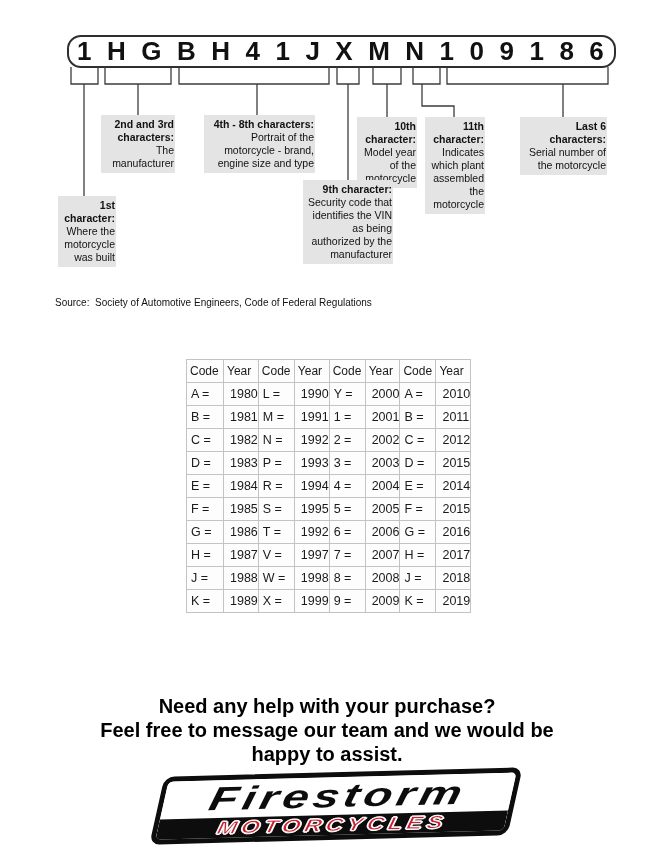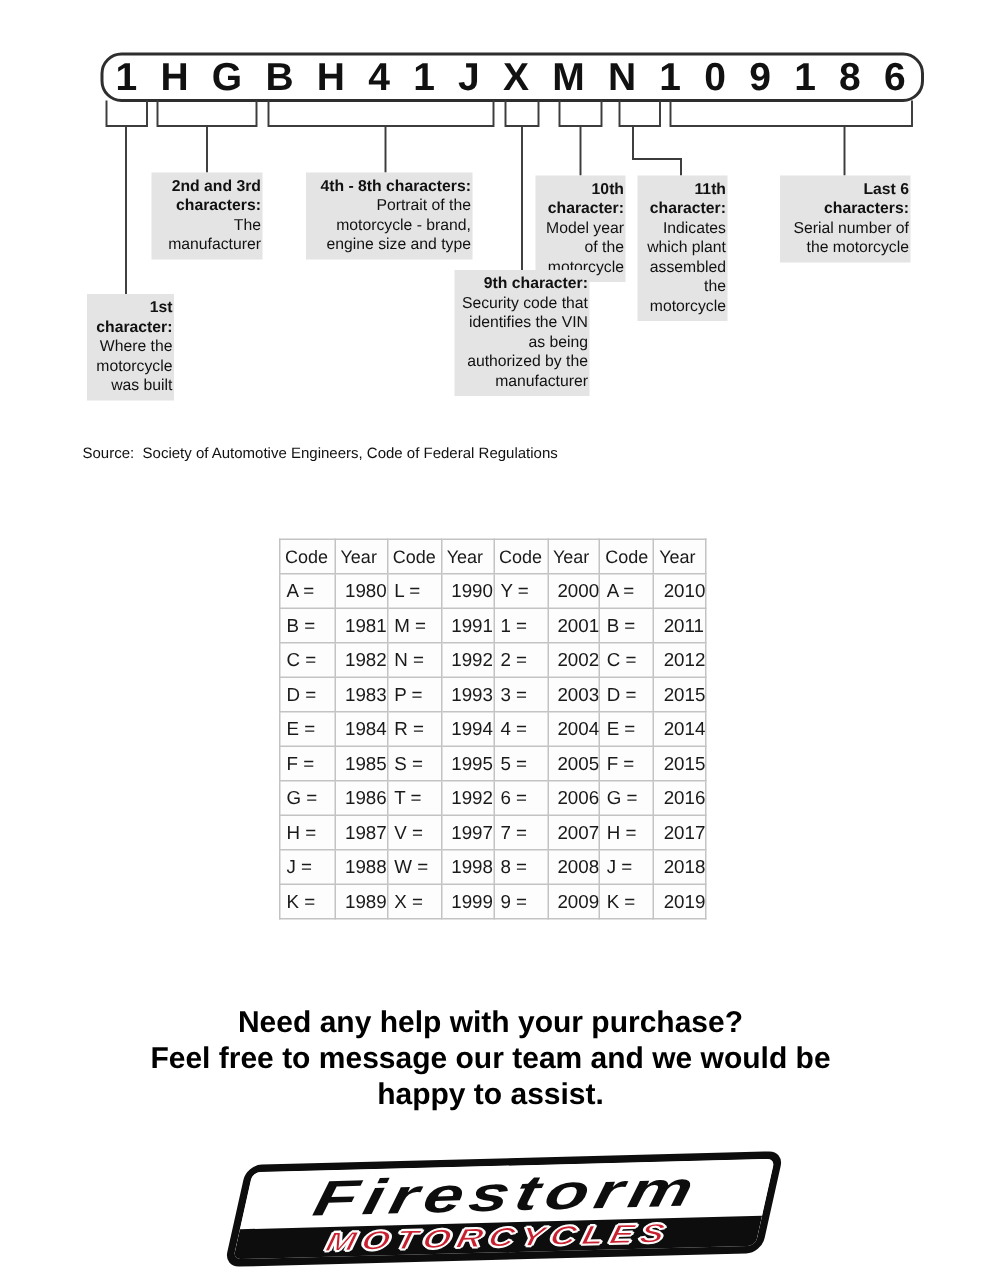--- a/index.html
+++ b/index.html
@@ -41,21 +41,21 @@
   .year-table th, .year-table td {
     border:1px solid #c3c3c3; height:23px; white-space:nowrap;
     font-size:12.5px; line-height:15px; vertical-align:middle; text-align:left;
   }
   .year-table th { font-weight:normal; font-size:12px; padding:3px 2px 3px 3px; }
   .year-table td.col-code { padding-left:4px; }
   .year-table td.col-year { padding-left:6px; }
 
   
   .help-text {
-    position:absolute; left:0; top:670px; width:654px; text-align:center;
+    position:absolute; left:0; top:694px; width:654px; text-align:center;
     font-size:20px; line-height:24px; font-weight:bold; color:#000;
   }
 
   
   .logo-wrap { position:absolute; left:158px; top:772px; width:356px; height:68px; }
   .logo-box {
     width:100%; height:100%;
     border:5px solid #0d0d0d; border-radius:10px; background:#fff;
     transform:skewX(-14deg) rotate(-1.5deg);
     display:flex; flex-direction:column; overflow:hidden;

